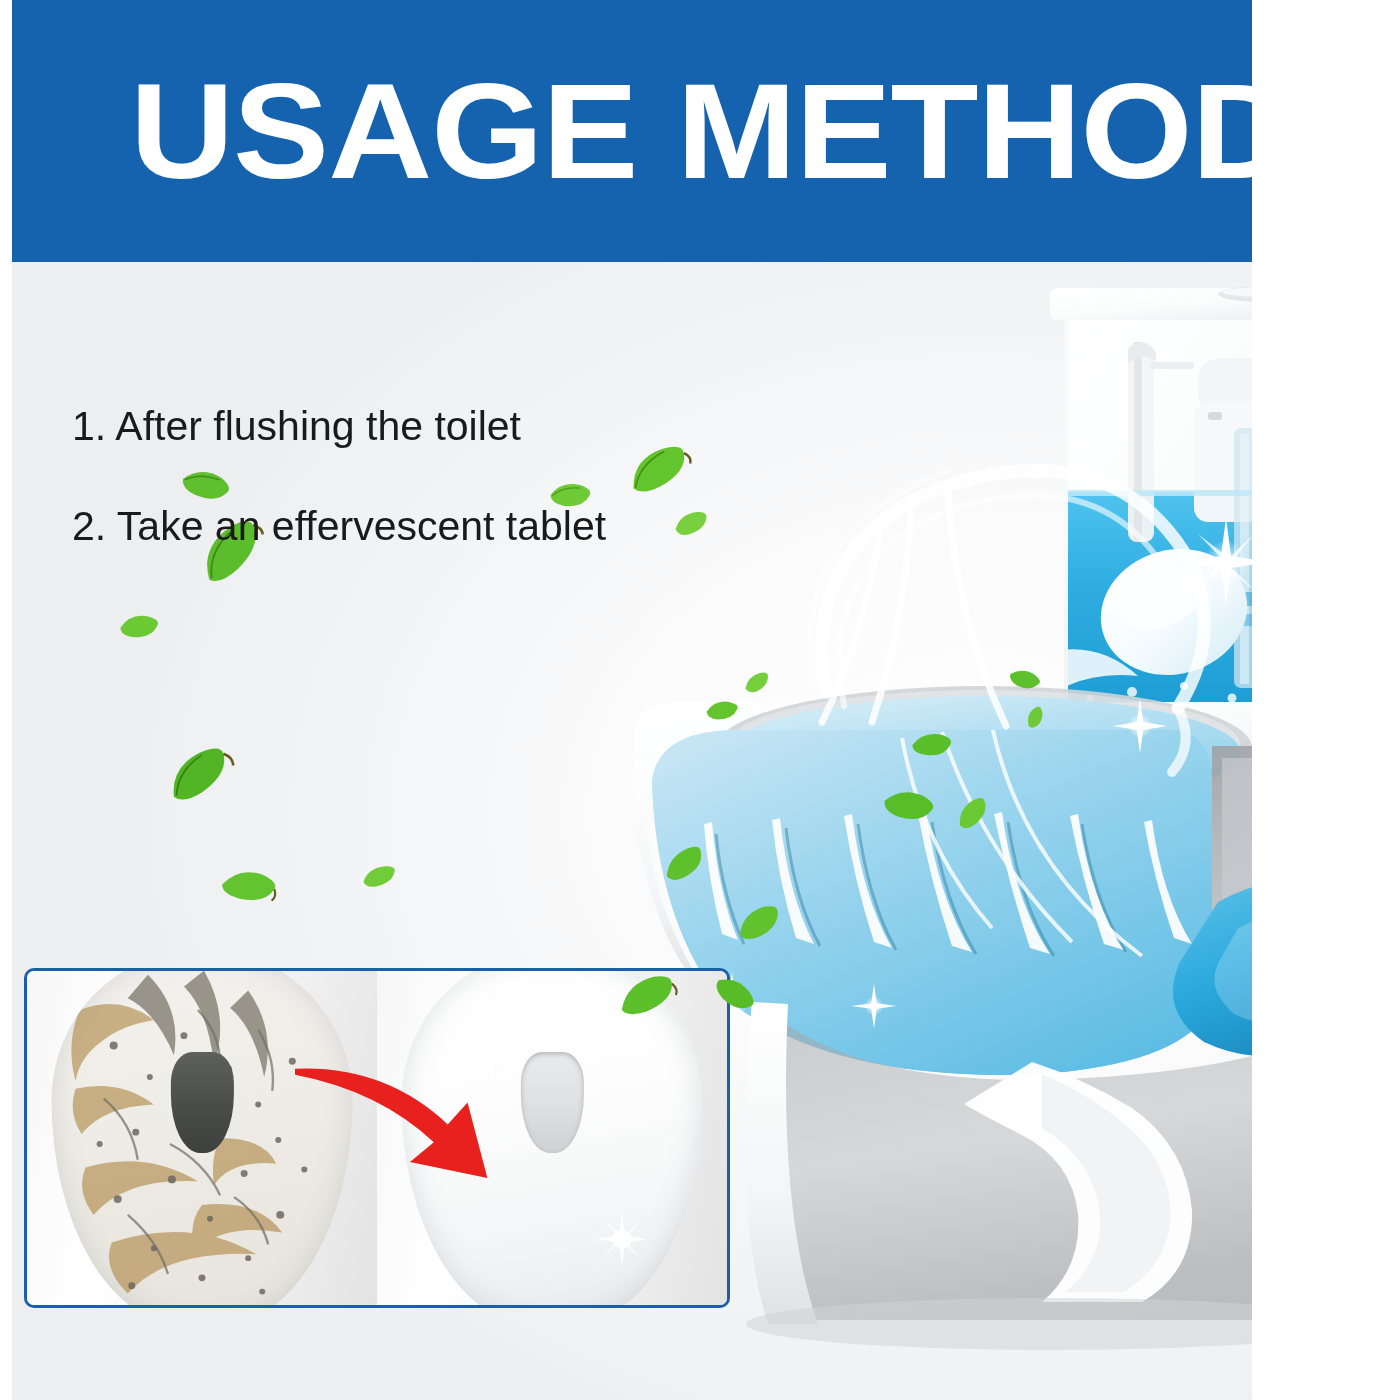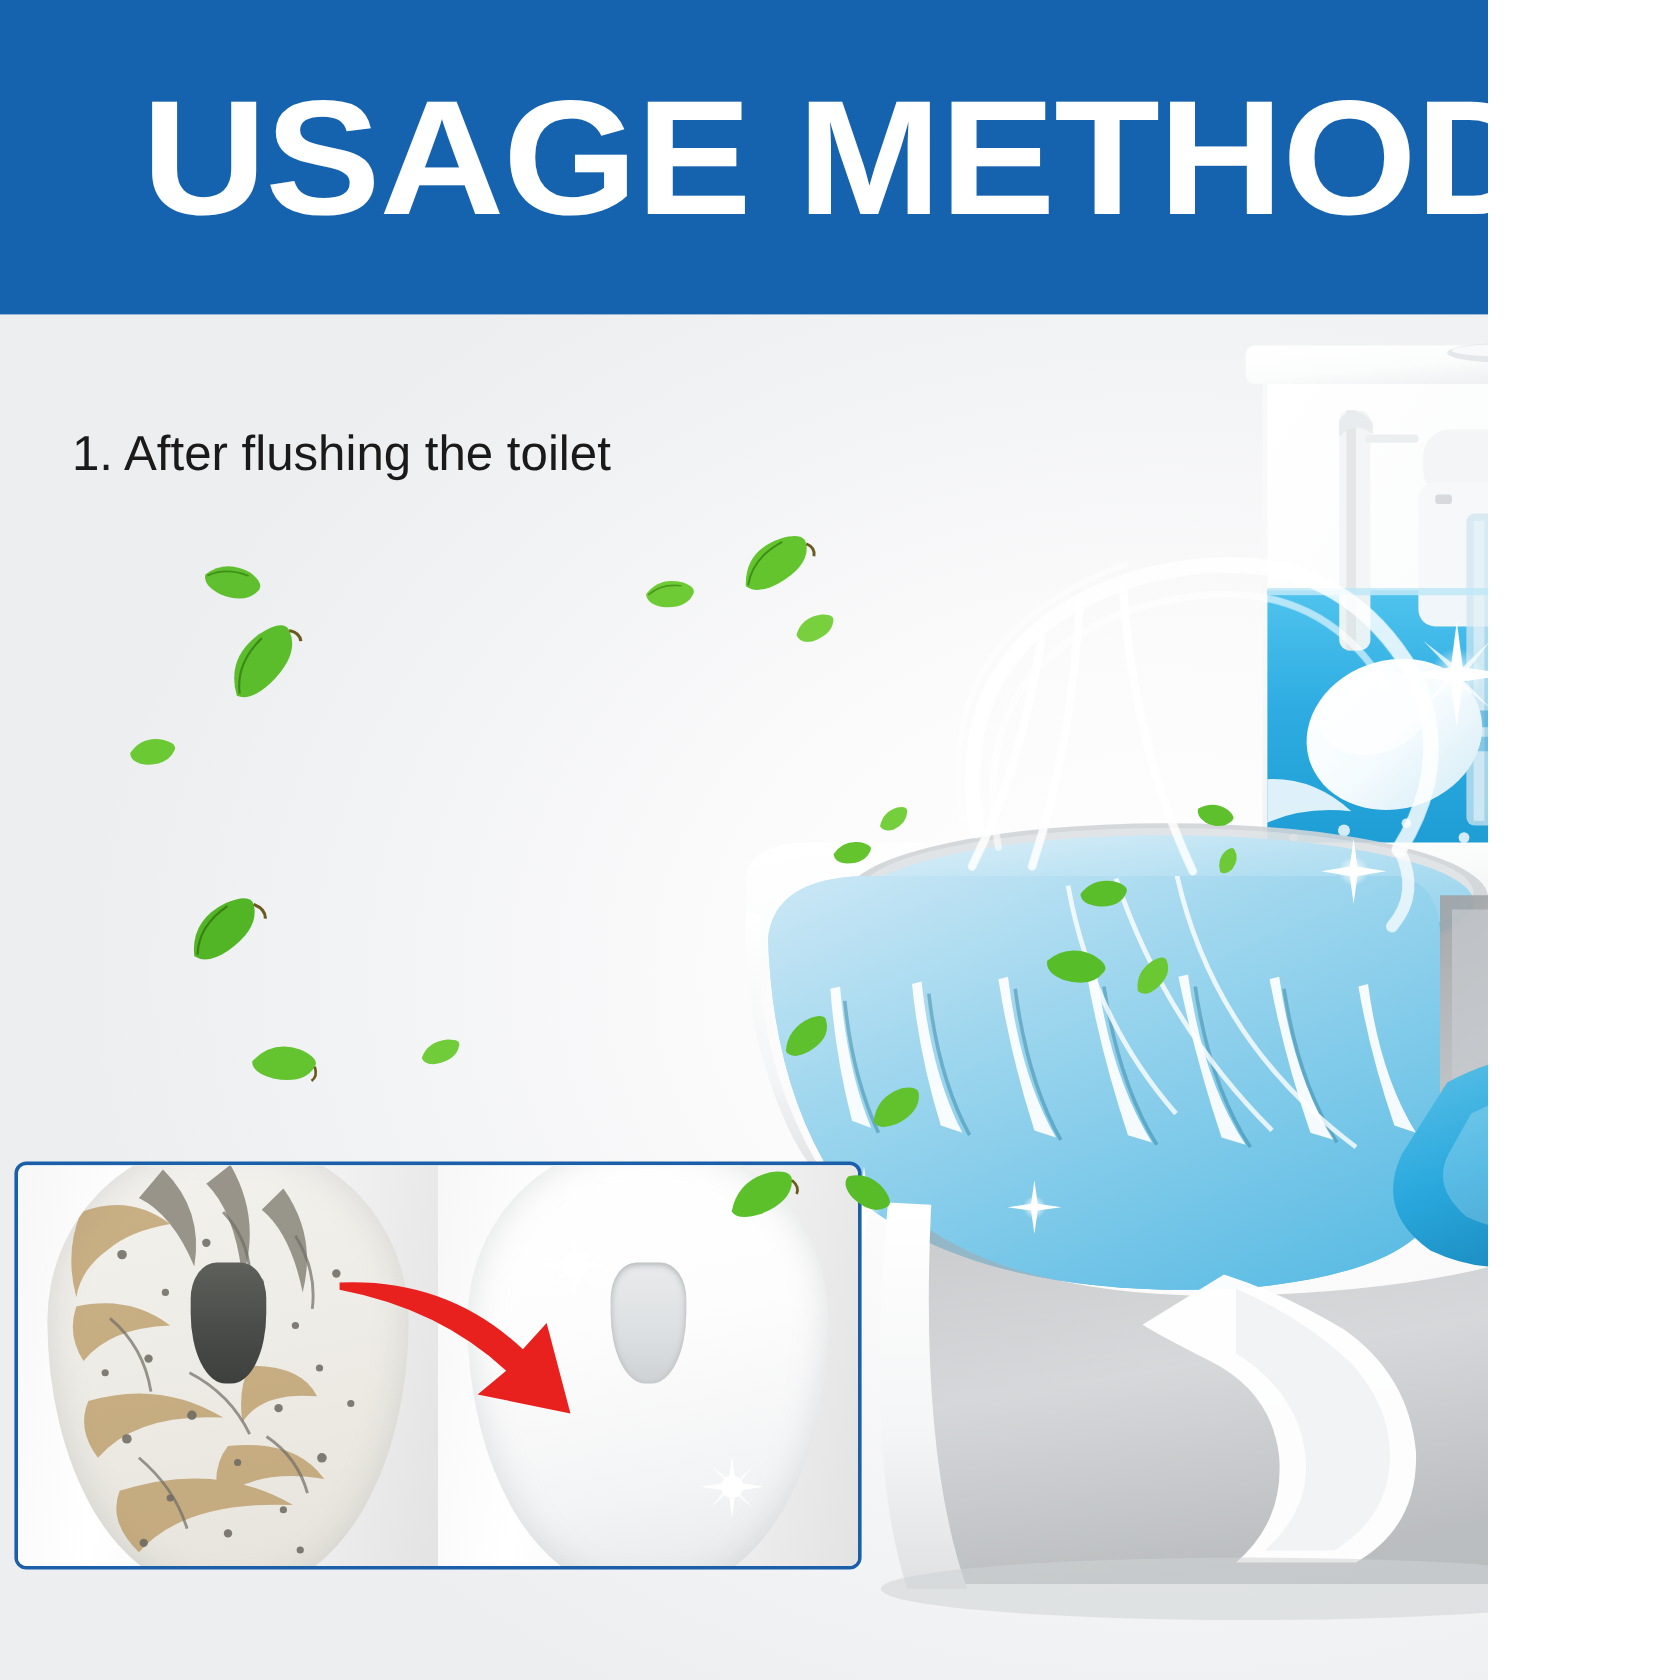--- a/index.html
+++ b/index.html
@@ -3,21 +3,21 @@
 <meta charset="utf-8">
 <style>
   * { margin:0; padding:0; box-sizing:border-box; }
   html,body { width:1400px; height:1400px; overflow:hidden; }
   body {
     font-family:"Liberation Sans", sans-serif;
     background:#ffffff;
     position:relative;
   }
   #page {
-    position:absolute; left:0; top:0;
+    position:absolute; left:12px; top:0;
     width:1240px; height:1400px;
     background:
       radial-gradient(ellipse 900px 700px at 78% 58%, #ffffff 0%, #fbfbfc 40%, #f2f3f4 75%, #eceef0 100%),
       linear-gradient(160deg, #f6f7f8 0%, #eff0f2 55%, #e9ebed 100%);
     overflow:hidden;
   }
 
   
   .banner {
     position:absolute; left:0; top:0; width:1400px; height:262px;
@@ -37,21 +37,21 @@
 
   
   .instructions {
     position:absolute; left:60px; top:352px;
     width:620px;
     color:#1a1a1a;
     font-size:41px;
     line-height:52px;
     z-index:6;
   }
-  .instructions .ln { white-space:nowrap; }
+  .instructions .ln { white-space:nowrap;margin-top:48px; }
 
   
   .leaf { position:absolute; z-index:5; pointer-events:none; }
   .leaf svg { display:block; overflow:visible; }
 
   
   .toilet-stage {
     position:absolute; left:600px; top:262px;
     width:800px; height:1138px;
     z-index:3;
@@ -412,20 +412,21 @@
       </svg>
   </div>
   <div class="leaf" style="left:648px;top:848px;transform:rotate(-24deg);z-index:6;">
     <svg width="48" height="30" viewBox="0 0 48 30">
         <path d="M3,20 Q12,3 33,3 Q46,4 44,11 Q41,26 20,28 Q5,29 3,20 Z" fill="#5DC02C"></path>
       </svg>
   </div>
 
   <div class="instructions">
     <div class="ln">1. After flushing the toilet</div>
+    <div class="ln">2. Take an effervescent tablet</div>
   </div>
 
   <div class="compare-panel">
 
     <div class="compare-half left">
       <div class="half-bg"></div>
       <div class="bowl-shape dirty">
         <svg class="stain" style="left:0;top:0;width:100%;height:100%;" viewBox="0 0 300 380" preserveAspectRatio="none">
           <g fill="#b08a4a" opacity=".75">
             <path d="M28,60 q40,-16 74,10 q-34,6 -52,22 q-22,16 -26,40 q-10,-38 4,-72 Z"></path>

